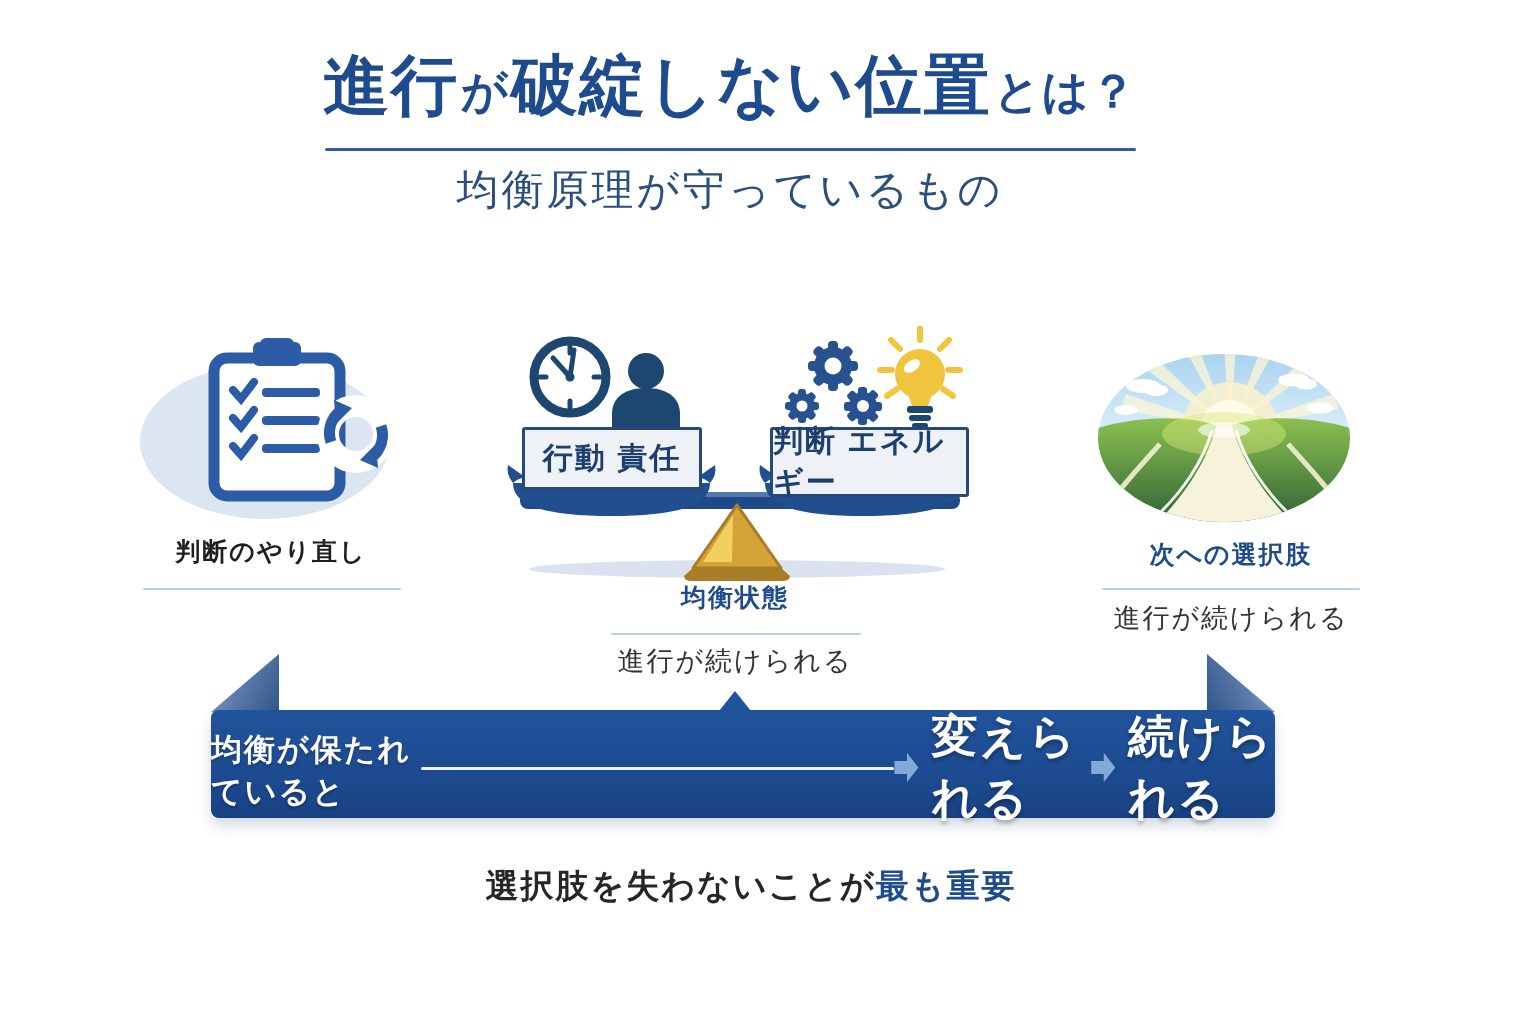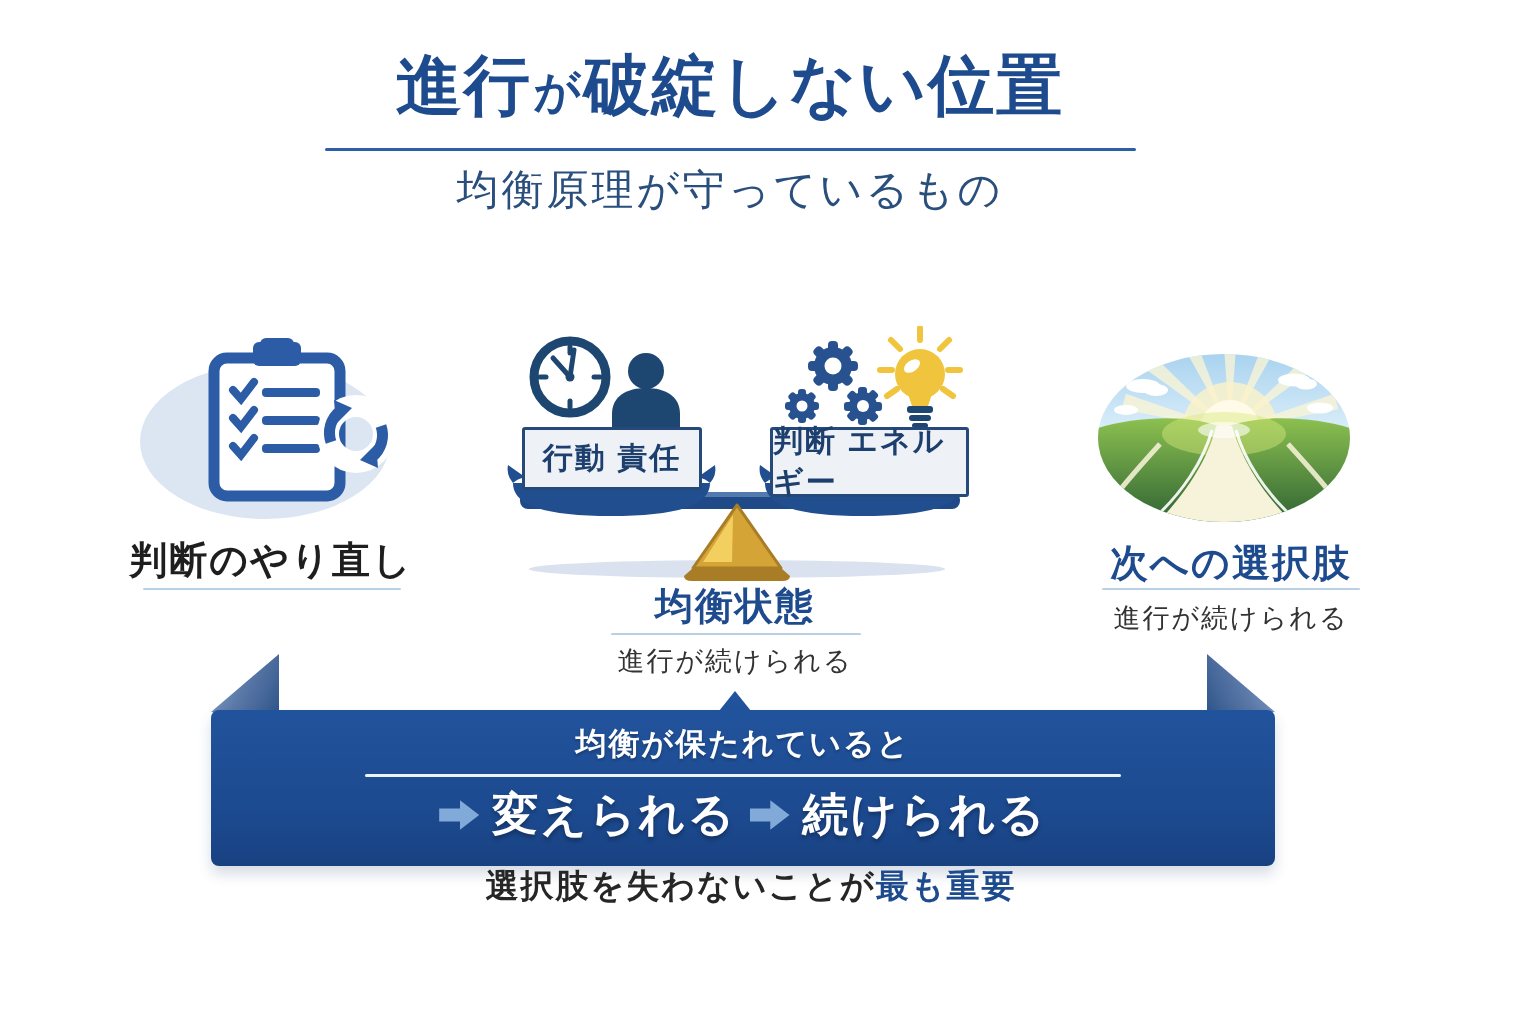--- a/index.html
+++ b/index.html
@@ -8,21 +8,21 @@
   .abs{position:absolute;}
 
   
   .title-row{left:0;top:52px;width:1460px;display:flex;justify-content:center;align-items:flex-end;gap:2px;color:#1d4b8e;font-weight:900;line-height:1;}
   .title-big{font-size:66px;letter-spacing:2px;}
   .title-small{font-size:46px;padding-bottom:4px;letter-spacing:1px;}
   .title-underline{left:325px;top:148px;width:811px;height:3px;background:#2c5fa7;border-radius:2px;}
   .subtitle{left:0;top:162px;width:1460px;text-align:center;font-size:42px;font-weight:normal;color:#2a4f7d;letter-spacing:3px;}
 
   
-  .sec-title{font-weight:900;font-size:38px;letter-spacing:2px;}
+  .sec-title{font-weight:900;font-size:25px;letter-spacing:2px;}
   .sec-sub{font-size:27px;font-weight:500;color:#333;letter-spacing:2px;}
   .thin-line{height:2px;background:#b9cfe3;border-radius:1px;}
 
   .left-ellipse{left:140px;top:364px;width:250px;height:155px;background:#dce6f2;border-radius:50%;}
   .left-title{left:121px;top:535px;width:300px;text-align:center;color:#1e1e1e;}
   .left-line{left:143px;top:588px;width:258px;}
   .left-sub{left:121px;top:599px;width:300px;text-align:center;}
 
   .center-title{left:585px;top:581px;width:300px;text-align:center;color:#1d4b8e;}
   .center-line{left:611px;top:633px;width:250px;}
@@ -35,40 +35,41 @@
   
   .pan-box{background:#eef1f6;border:3px solid #26497c;border-radius:3px;display:flex;align-items:center;justify-content:center;color:#1d3f6e;font-weight:900;font-size:30px;letter-spacing:2px;z-index:5;box-sizing:border-box;}
   .pan-box.left{left:522px;top:427px;width:180px;height:63px;}
   .pan-box.right{left:770px;top:427px;width:199px;height:70px;}
   .scale-icon{z-index:4;}
 
   
   .fold{width:68px;height:58px;top:654px;}
   .fold.left{left:211px;clip-path:polygon(100% 0,100% 100%,0 100%);background:linear-gradient(115deg,#8fa9cf 0%,#5b79a8 50%,#31568b 100%);}
   .fold.right{left:1207px;clip-path:polygon(0 0,100% 100%,0 100%);background:linear-gradient(245deg,#8fa9cf 0%,#5b79a8 50%,#31568b 100%);}
-  .banner{left:211px;top:710px;width:1064px;height:156px;background:linear-gradient(180deg,#21539c 0%,#1c498e 70%,#184181 100%);border-radius:8px;box-shadow:0 8px 14px rgba(30,60,110,0.18);display:flex;flex-direction:column;align-items:center;}
+  .banner{left:211px;top:710px;width:1064px;height:108px;background:linear-gradient(180deg,#21539c 0%,#1c498e 70%,#184181 100%);border-radius:8px;box-shadow:0 8px 14px rgba(30,60,110,0.18);display:flex;flex-direction:row;align-items:center;}
   .banner-notch{left:719px;top:691px;width:32px;height:20px;background:#21539c;clip-path:polygon(50% 0,100% 100%,0 100%);}
   .banner-heading{margin-top:13px;color:#ffffff;font-weight:900;font-size:31px;letter-spacing:2px;text-shadow:0 2px 3px rgba(0,0,0,0.25);}
   .banner-divider{margin-top:9px;width:756px;height:3px;background:#eef3f9;border-radius:2px;}
   .banner-steps{margin-top:7px;display:flex;align-items:center;gap:13px;color:#ffffff;font-weight:900;font-size:46px;letter-spacing:2px;text-shadow:0 3px 4px rgba(0,0,0,0.3);}
   .step-arrow{width:40px;height:32px;background:#82aad8;clip-path:polygon(0 30%,52% 30%,52% 4%,100% 50%,52% 96%,52% 70%,0 70%);}
 
   
   .footer-line{left:16px;top:864px;width:1470px;text-align:center;font-size:33px;font-weight:900;letter-spacing:2px;color:#262626;}
   .footer-line .em{color:#1d4b8e;}
 </style>
 </head>
 <body>
 
 <div class="stage">
 
   <div class="abs title-row">
     <span class="title-big">進行</span>
     <span class="title-small">が</span>
     <span class="title-big">破綻しない位置</span>
+    <span class="title-small">とは？</span>
   </div>
   <div class="abs title-underline"></div>
   <div class="abs subtitle">均衡原理が守っているもの</div>
 
   <div class="abs left-ellipse"></div>
   <svg class="abs" style="left:200px;top:338px;" width="204" height="168" viewBox="0 0 204 168">
     <rect x="14" y="20" width="126" height="138" rx="13" fill="#ffffff" stroke="#2b5ca5" stroke-width="11"></rect>
     <rect x="53" y="4" width="48" height="24" rx="6" fill="#2b5ca5"></rect>
     <rect x="60" y="0" width="34" height="12" rx="6" fill="#2b5ca5"></rect>
     <g stroke="#2b5ca5" stroke-width="8" stroke-linecap="round" fill="none">

